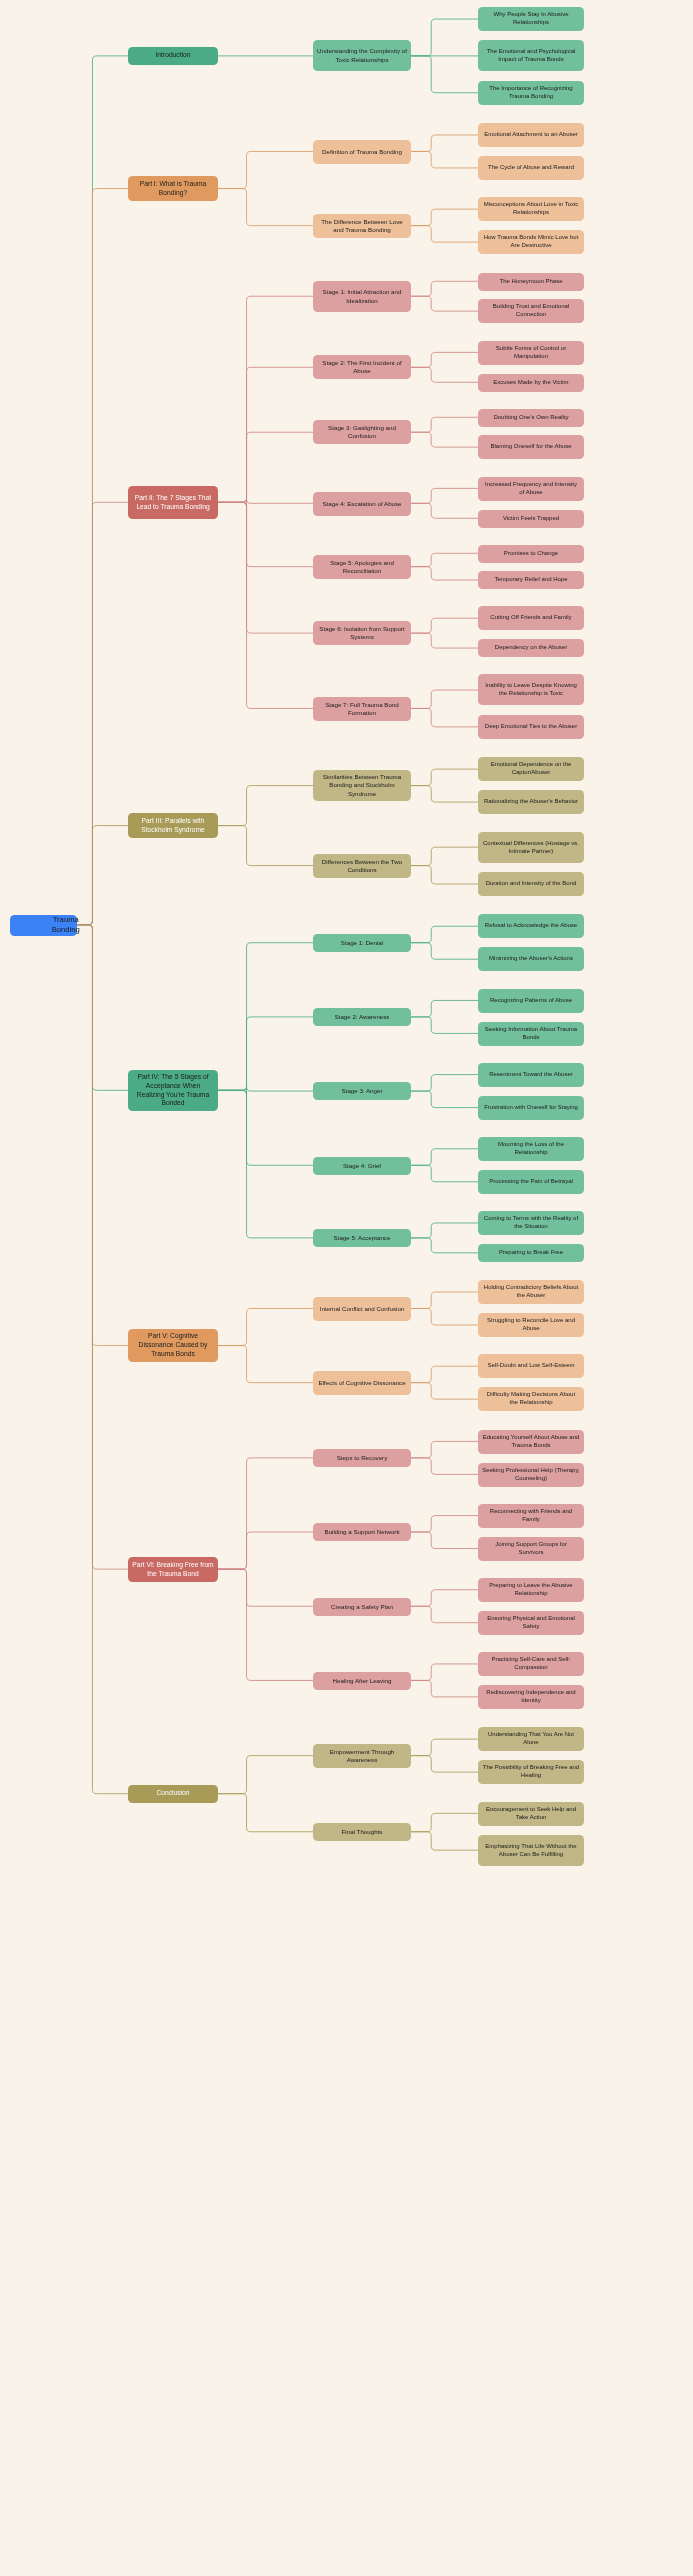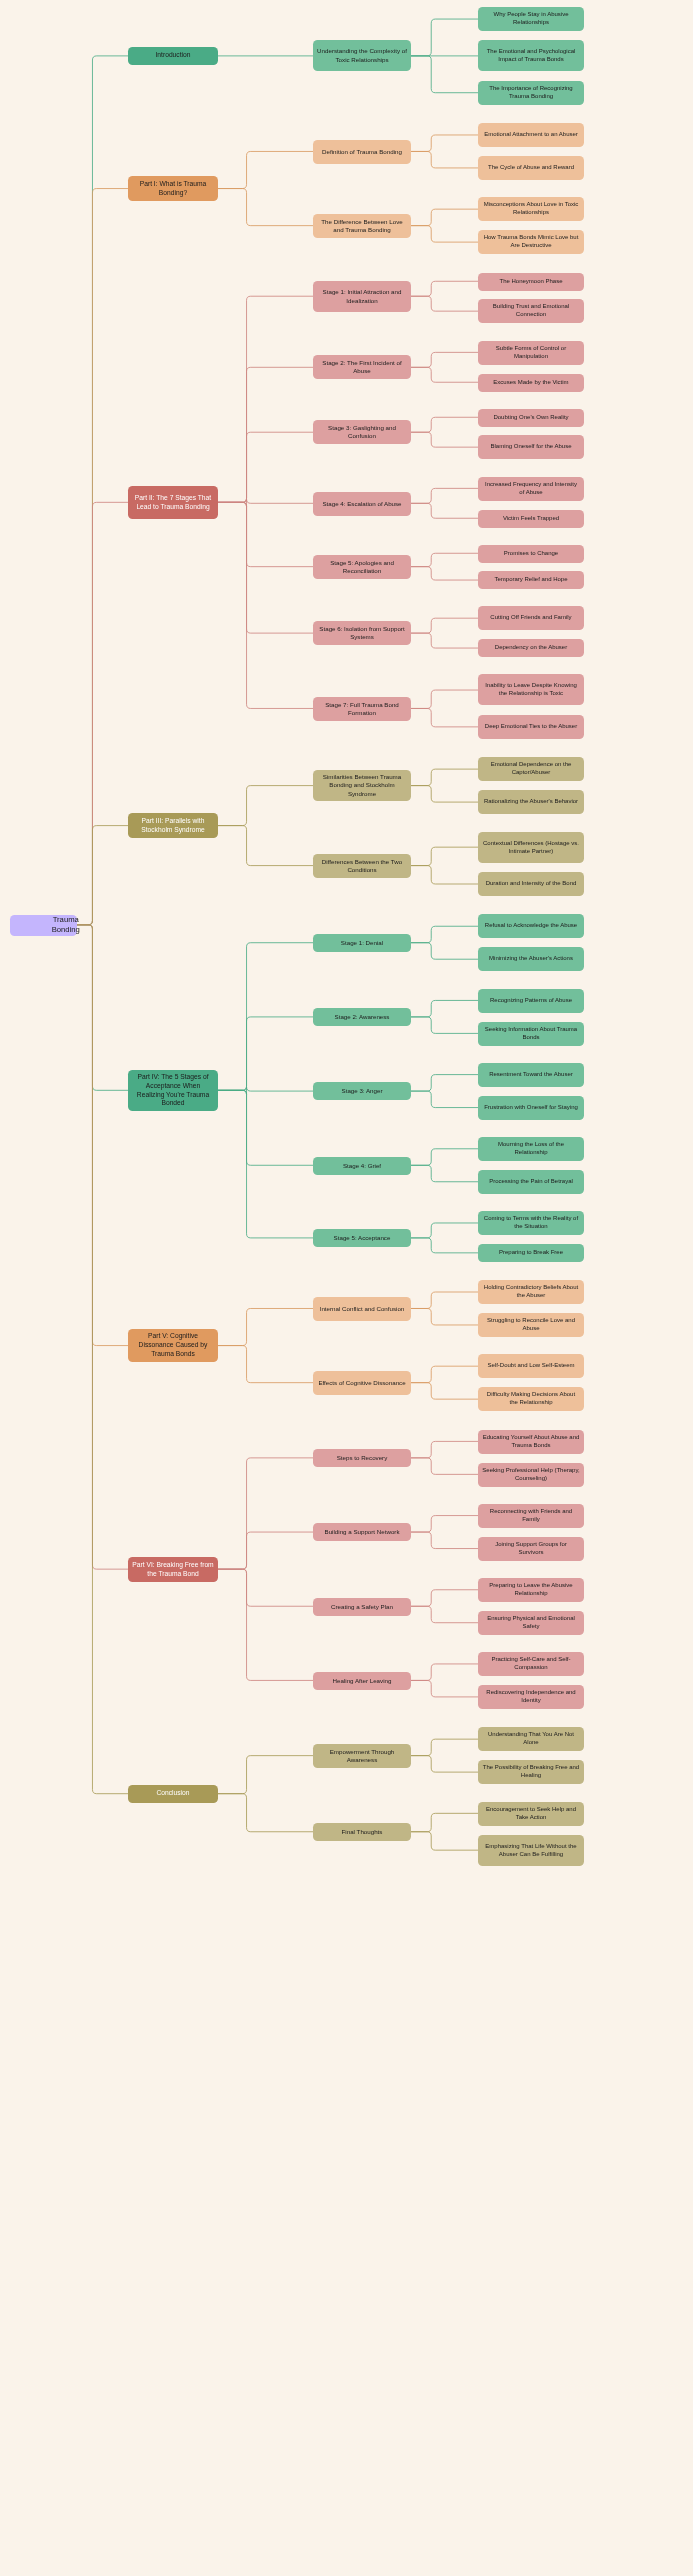--- a/index.html
+++ b/index.html
@@ -123,21 +123,21 @@
       <path d="M 798 3262 L 829 3262 Q 837 3262 837 3270 L 837 3286 Q 837 3294 845 3294 L 928 3294" fill="none" stroke="#cd8581" stroke-width="1.6" stroke-linecap="round"></path>
       <path d="M 150 1795.1875 L 171.4 1795.1875 Q 179.4 1795.1875 179.4 1803.1875 L 179.4 3473.875 Q 179.4 3481.875 187.4 3481.875 L 248 3481.875" fill="none" stroke="#a89a57" stroke-width="1.6" stroke-linecap="round"></path>
       <path d="M 423 3481.875 L 470.5 3481.875 Q 478.5 3481.875 478.5 3473.875 L 478.5 3416 Q 478.5 3408 486.5 3408 L 608 3408" fill="none" stroke="#a89a57" stroke-width="1.6" stroke-linecap="round"></path>
       <path d="M 798 3408 L 829 3408 Q 837 3408 837 3400 L 837 3384 Q 837 3376 845 3376 L 928 3376" fill="none" stroke="#a89a57" stroke-width="1.6" stroke-linecap="round"></path>
       <path d="M 798 3408 L 829 3408 Q 837 3408 837 3416 L 837 3432 Q 837 3440 845 3440 L 928 3440" fill="none" stroke="#a89a57" stroke-width="1.6" stroke-linecap="round"></path>
       <path d="M 423 3481.875 L 470.5 3481.875 Q 478.5 3481.875 478.5 3489.875 L 478.5 3547.75 Q 478.5 3555.75 486.5 3555.75 L 608 3555.75" fill="none" stroke="#a89a57" stroke-width="1.6" stroke-linecap="round"></path>
       <path d="M 798 3555.75 L 829 3555.75 Q 837 3555.75 837 3547.75 L 837 3528 Q 837 3520 845 3520 L 928 3520" fill="none" stroke="#a89a57" stroke-width="1.6" stroke-linecap="round"></path>
       <path d="M 798 3555.75 L 829 3555.75 Q 837 3555.75 837 3563.75 L 837 3583.5 Q 837 3591.5 845 3591.5 L 928 3591.5" fill="none" stroke="#a89a57" stroke-width="1.6" stroke-linecap="round"></path>
     </svg>
   <div id="nodes">
-      <div class="node lvl0" style="left: 10.3px; top: 915px; width: 67px; height: 20.6px; background: #c4b5fd; padding-left: 48px;">
+      <div class="node lvl0" style="left: 10.3px; top: 915px; width: 67px; height: 20.6px; background: #3b82f6; padding-left: 48px;">
         <span>Trauma Bonding</span>
       </div>
       <div class="node lvl1" style="left: 128px; top: 47px; width: 90px; height: 17.5px; background: rgb(74, 171, 134);">
         <span>Introduction</span>
       </div>
       <div class="node lvl2" style="left: 313px; top: 40px; width: 98px; height: 31px; background: rgb(114, 191, 155);">
         <span>Understanding the Complexity of Toxic Relationships</span>
       </div>
       <div class="node lvl3" style="left: 478px; top: 7.2px; width: 106px; height: 24px; background: rgb(114, 191, 155);">
         <span>Why People Stay in Abusive Relationships</span>

